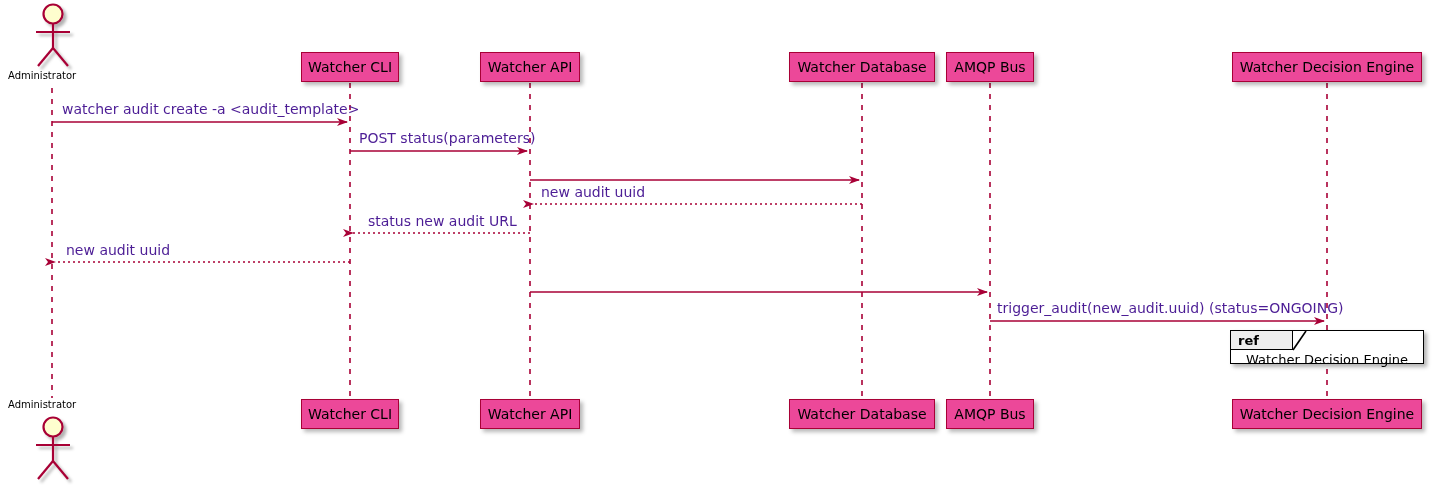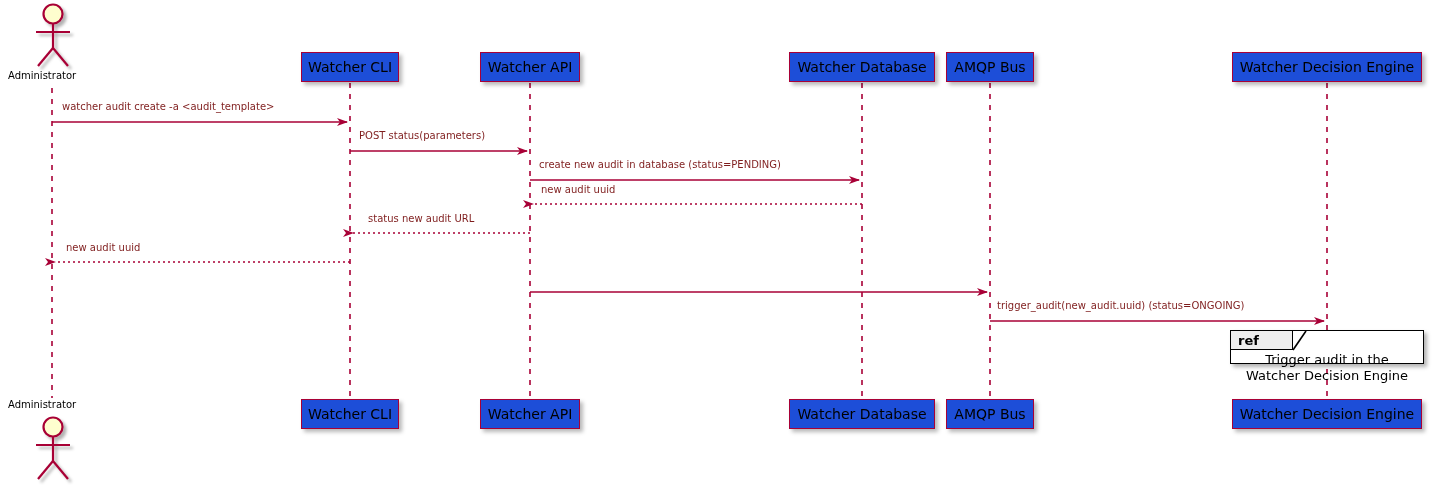--- a/index.html
+++ b/index.html
@@ -20,21 +20,21 @@
     left: 0;
     top: 0;
     width: 1434px;
     height: 486px;
   }
 
   
   .participant {
     position: absolute;
     box-sizing: border-box;
-    background: #1d4ed8;
+    background: #ec4899;
     border: 1.5px solid #A80036;
     color: #000000;
     font-size: 14px;
     line-height: 1;
     display: flex;
     align-items: center;
     justify-content: center;
     white-space: nowrap;
     box-shadow: 3px 3px 4px rgba(0,0,0,0.28);
     height: 30px;
@@ -44,22 +44,22 @@
   .actor-label {
     position: absolute;
     font-size: 10px;
     color: #000000;
     white-space: nowrap;
   }
 
   
   .msg-label {
     position: absolute;
-    font-size: 10px;
-    color: #7f1d1d;
+    font-size: 14px;
+    color: #4c1d95;
     white-space: nowrap;
     background: transparent;
   }
 
   
   .ref-box {
     position: absolute;
     box-sizing: border-box;
     background: #FFFFFF;
     border: 1.6px solid #000000;
@@ -165,30 +165,28 @@
   <div class="participant" style="left:1232px; top:52px; width:190px;">Watcher Decision Engine</div>
 
   <div class="participant" style="left:301px; top:399px; width:98px;">Watcher CLI</div>
   <div class="participant" style="left:480px; top:399px; width:100px;">Watcher API</div>
   <div class="participant" style="left:789px; top:399px; width:146px;">Watcher Database</div>
   <div class="participant" style="left:946px; top:399px; width:88px;">AMQP Bus</div>
   <div class="participant" style="left:1232px; top:399px; width:190px;">Watcher Decision Engine</div>
 
   <div class="msg-label" style="left:62px; top:101px;">watcher audit create -a &lt;audit_template&gt;</div>
   <div class="msg-label" style="left:359px; top:130px;">POST status(parameters)</div>
-  <div class="msg-label" style="left:539px; top:159px;">create new audit in database (status=PENDING)</div>
   <div class="msg-label" style="left:541px; top:184px;">new audit uuid</div>
   <div class="msg-label" style="left:368px; top:213px;">status new audit URL</div>
   <div class="msg-label" style="left:66px; top:242px;">new audit uuid</div>
   <div class="msg-label" style="left:997px; top:300px;">trigger_audit(new_audit.uuid) (status=ONGOING)</div>
 
   <div class="ref-box" style="left:1230px; top:330px; width:194px; height:34px;">
     <div class="ref-tab" style="width:62px;">ref</div>
     <svg style="position:absolute; left:62px; top:0; width:14px; height:20px;" viewBox="0 0 14 20" xmlns="http://www.w3.org/2000/svg">
       <path d="M0,19 L13,0" stroke="#000000" stroke-width="1.6" fill="none"></path>
     </svg>
     <div class="ref-body">
-      <div>Trigger audit in the</div>
       <div>Watcher Decision Engine</div>
     </div>
   </div>
 
 </div>
 
 </body></html>

